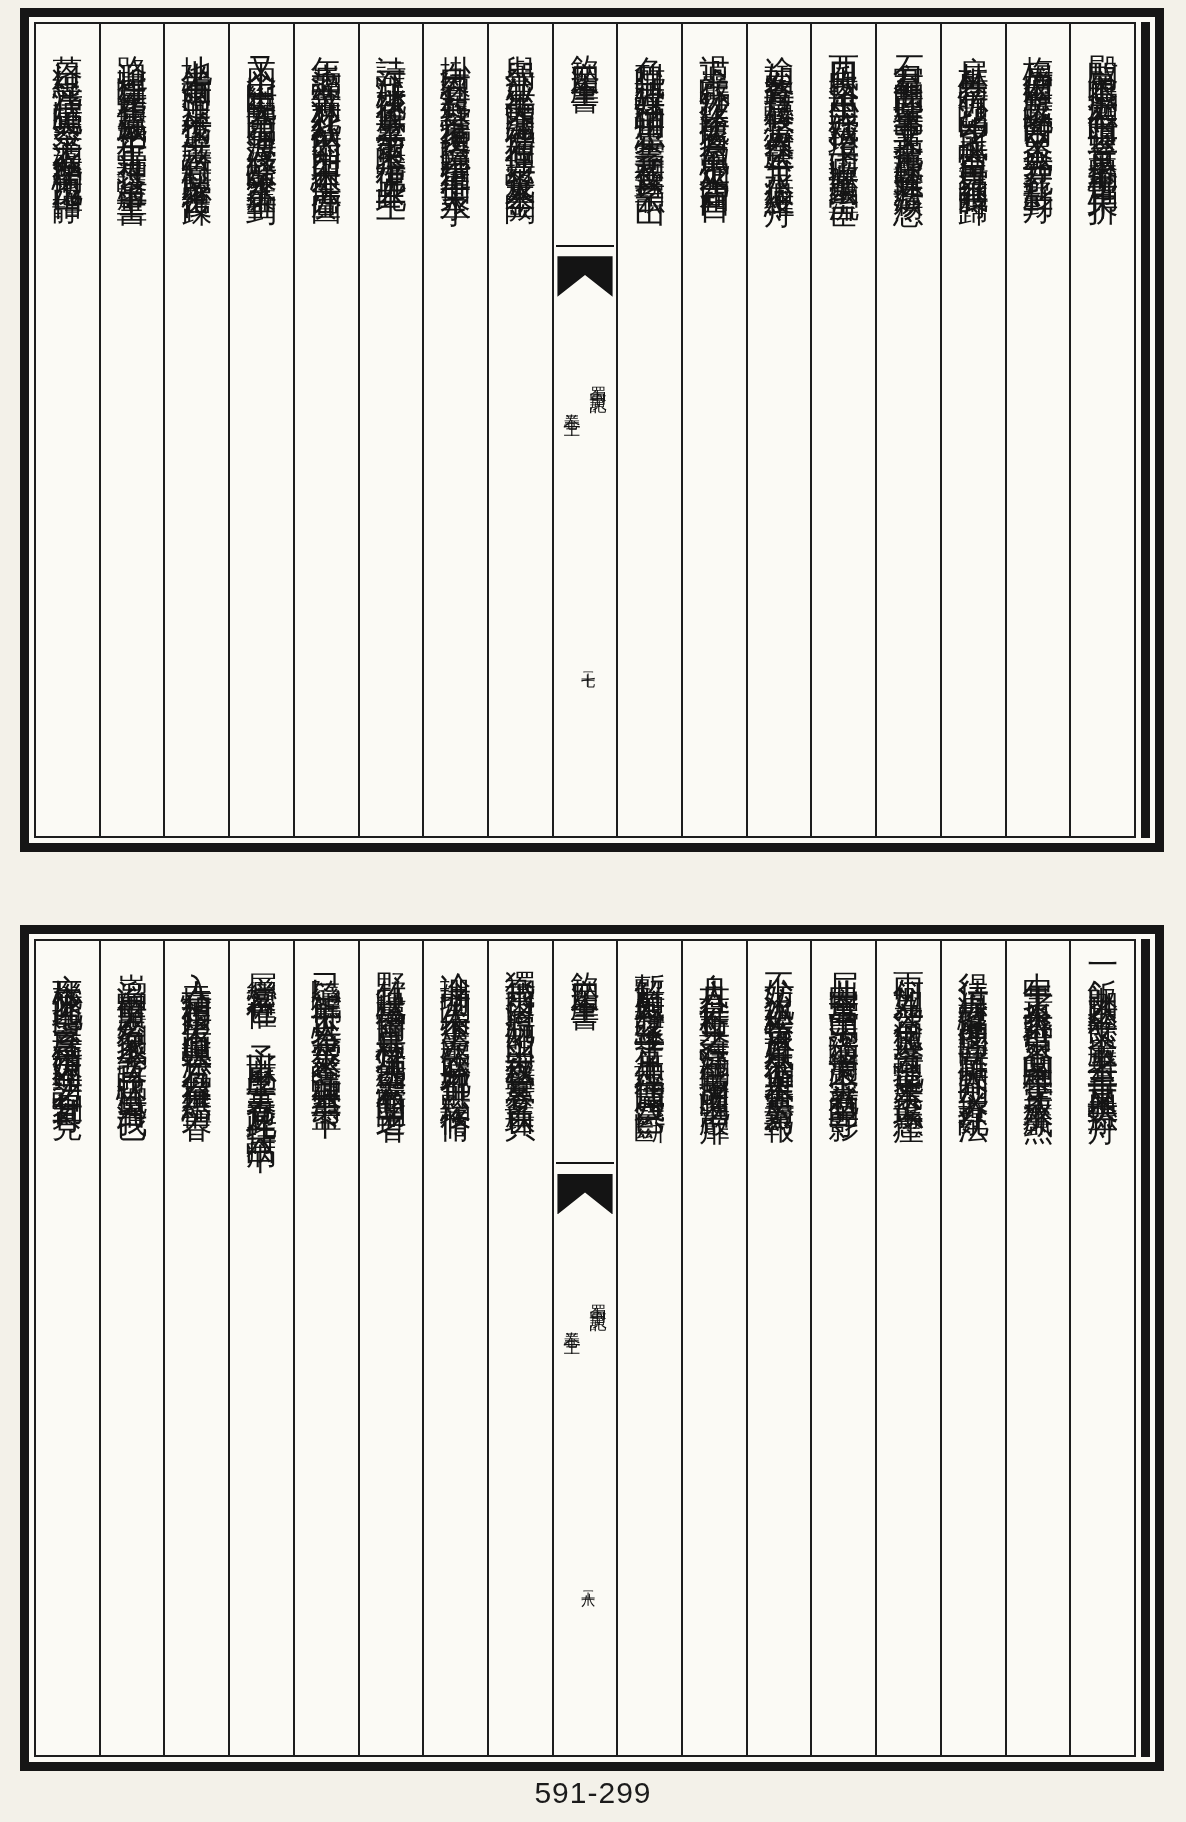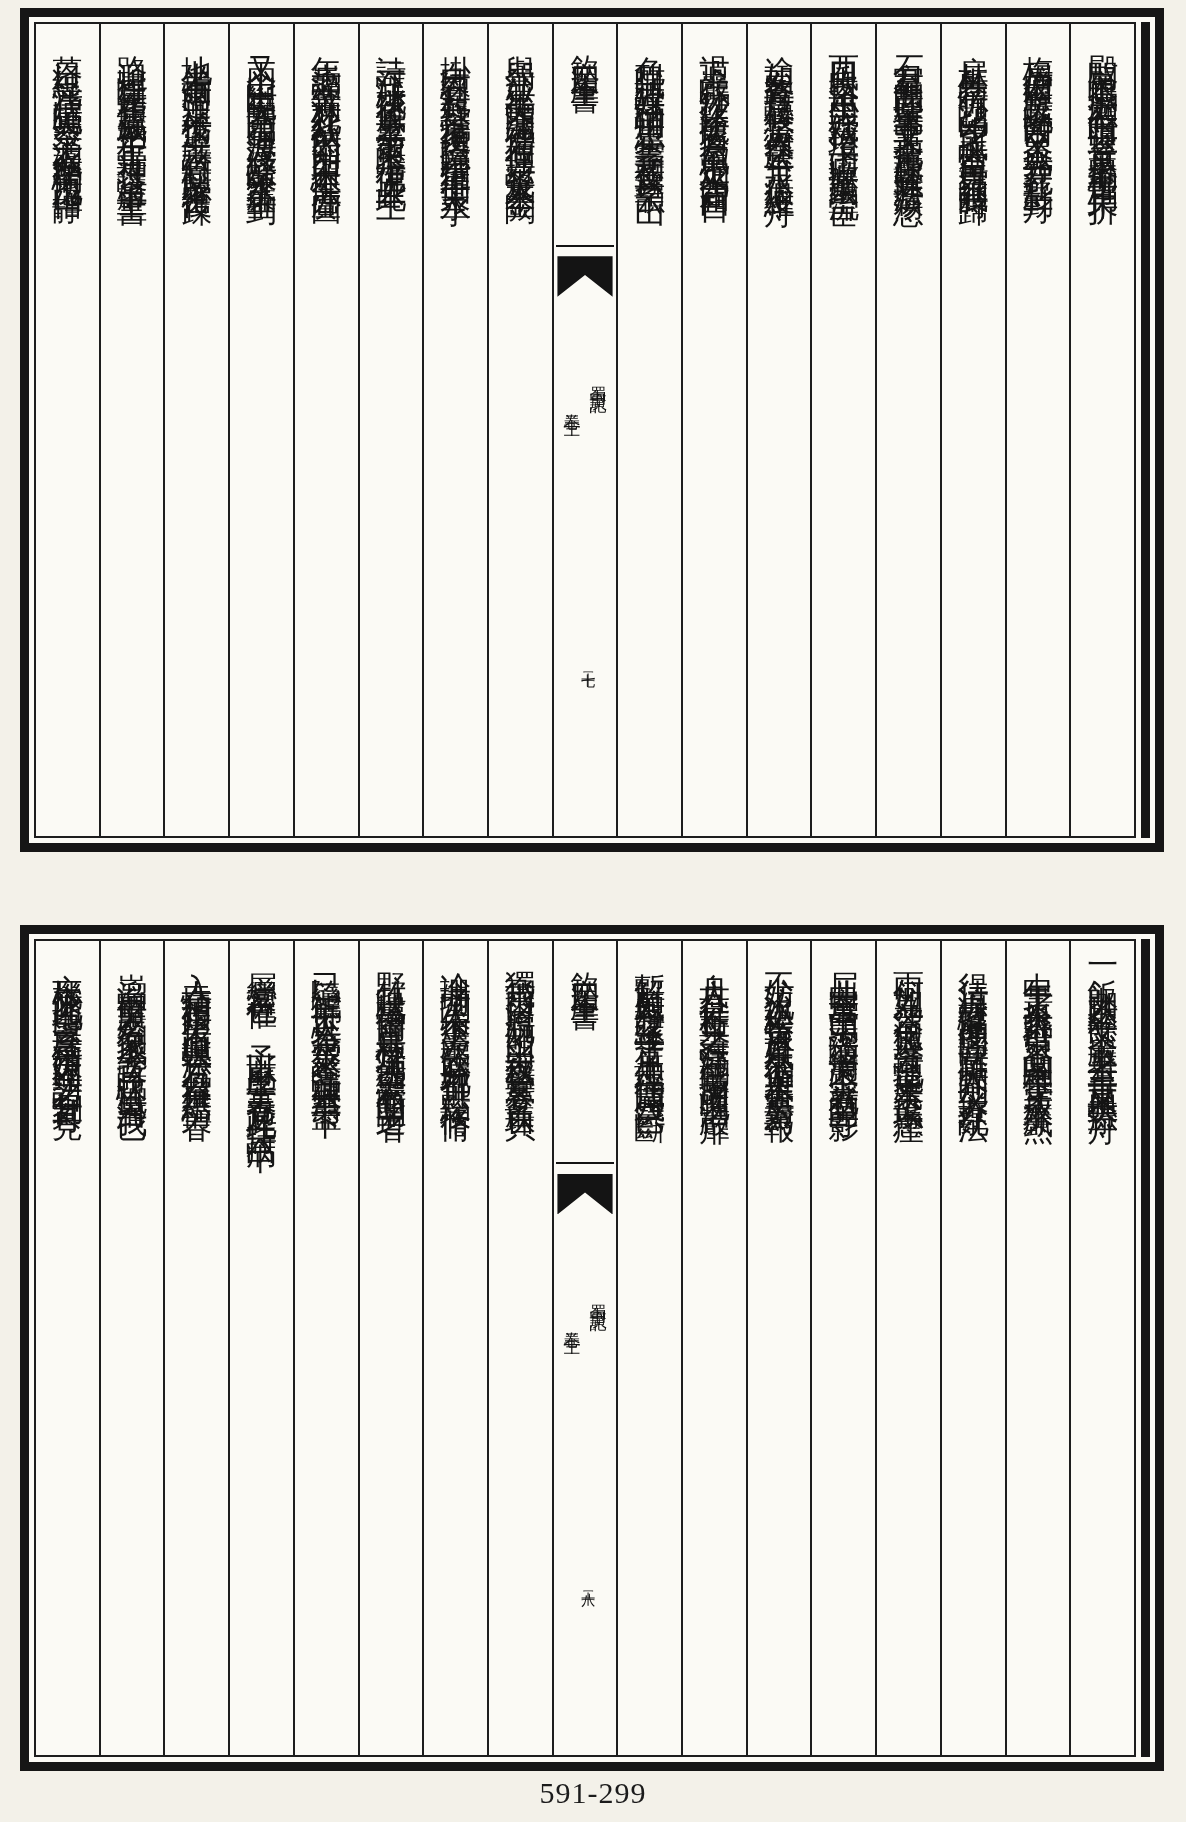--- a/index.html
+++ b/index.html
@@ -64,21 +64,21 @@
   }
   .subcol.chapter{margin-top:27px;}
   .folio{
     position:absolute;top:78.5%;left:56%;transform:translateX(-50%);
     writing-mode:vertical-rl;text-orientation:upright;
     font-size:14px;line-height:1;letter-spacing:1px;color:#141414;
   }
   .footer{
     position:absolute;top:1776px;left:0;width:100%;
     text-align:center;
-    font-family:Liberation Serif, serif;
+    font-family:Liberation Sans, sans-serif;
     font-size:30px;letter-spacing:1px;color:#1b1b1b;
   }
 </style>
 </head>
 <body>
 
 <div class="block upper">
   <div class="cols">
 
     <div class="col">

